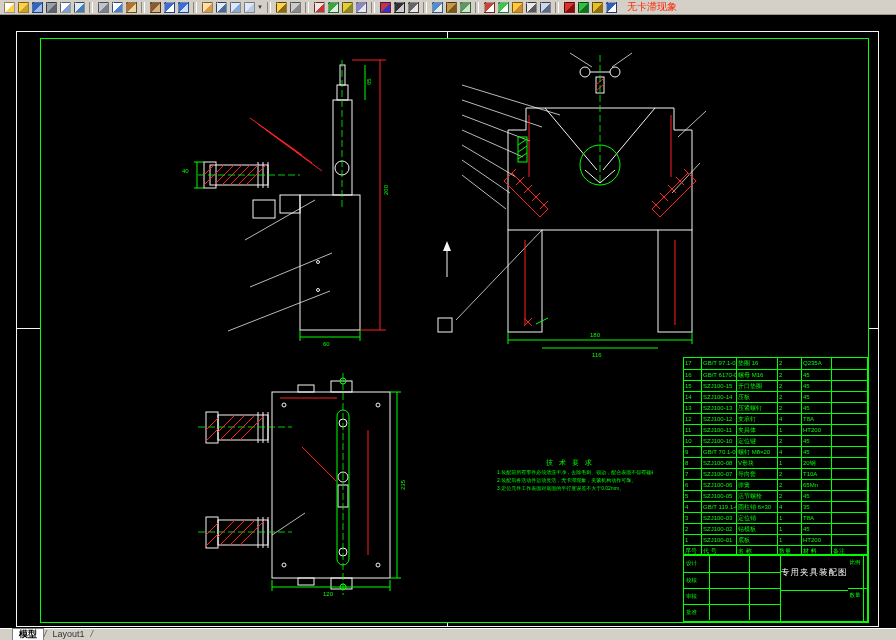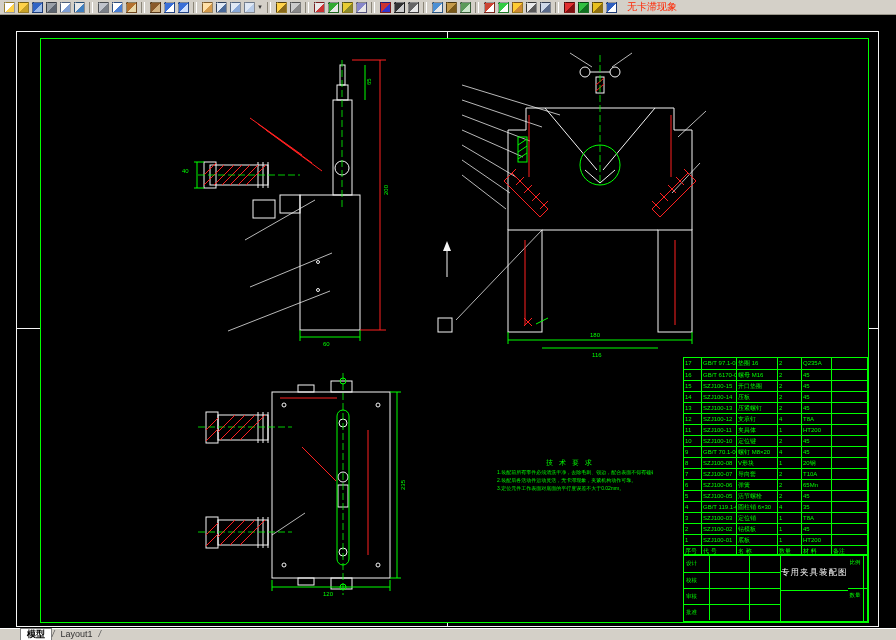--- a/index.html
+++ b/index.html
@@ -51,21 +51,21 @@
   .tb-right{flex:1;display:flex;flex-direction:row;justify-content:flex-end;}
   .tb-title{height:34px;border-bottom:1px solid #00ff00;color:#ffffff;font-size:8.5px;display:flex;align-items:center;justify-content:center;letter-spacing:1px;white-space:nowrap;}
   .tb-bottom{flex:1;display:flex;}
   .tb-mini{width:36px;border-right:1px solid #00ff00;box-sizing:border-box;display:flex;flex-direction:column;}
   .tb-mini-row{flex:1;display:flex;box-sizing:border-box;}
   .tb-mini-row + .tb-mini-row{border-top:1px solid #00ff00;}
   .tb-mini-label{width:16px;border-right:1px solid #00ff00;font-size:5.5px;color:#00ff00;line-height:13px;text-align:center;box-sizing:border-box;}
   .tb-mini-val{flex:1;font-size:5.5px;color:#00ff00;line-height:13px;text-align:center;}
   .tb-no{flex:1;color:#ffffff;font-size:7px;display:flex;align-items:center;justify-content:center;white-space:nowrap;}
   
-  .statusbar{position:absolute;left:0;bottom:0;width:896px;height:12px;background:#d4d0c8;border-top:1px solid #ffffff;display:flex;align-items:flex-end;padding-left:20px;box-sizing:border-box;}
+  .statusbar{position:absolute;left:0;bottom:0;width:896px;height:12px;background:#d4d0c8;border-top:1px solid #ffffff;display:flex;align-items:flex-end;padding-left:12px;box-sizing:border-box;}
   .tab{font-size:9px;line-height:11px;padding:0 6px;color:#000;}
   .tab.active{background:#ffffff;border:1px solid #808080;border-bottom:none;font-weight:bold;}
   .tab.inactive{color:#333;}
   .tab-slash{font-size:9px;line-height:11px;color:#555;font-style:italic;}
 </style>
 </head>
 <body>
 
 <div class="toolbar">
   <span style="display:flex;align-items:center;">

